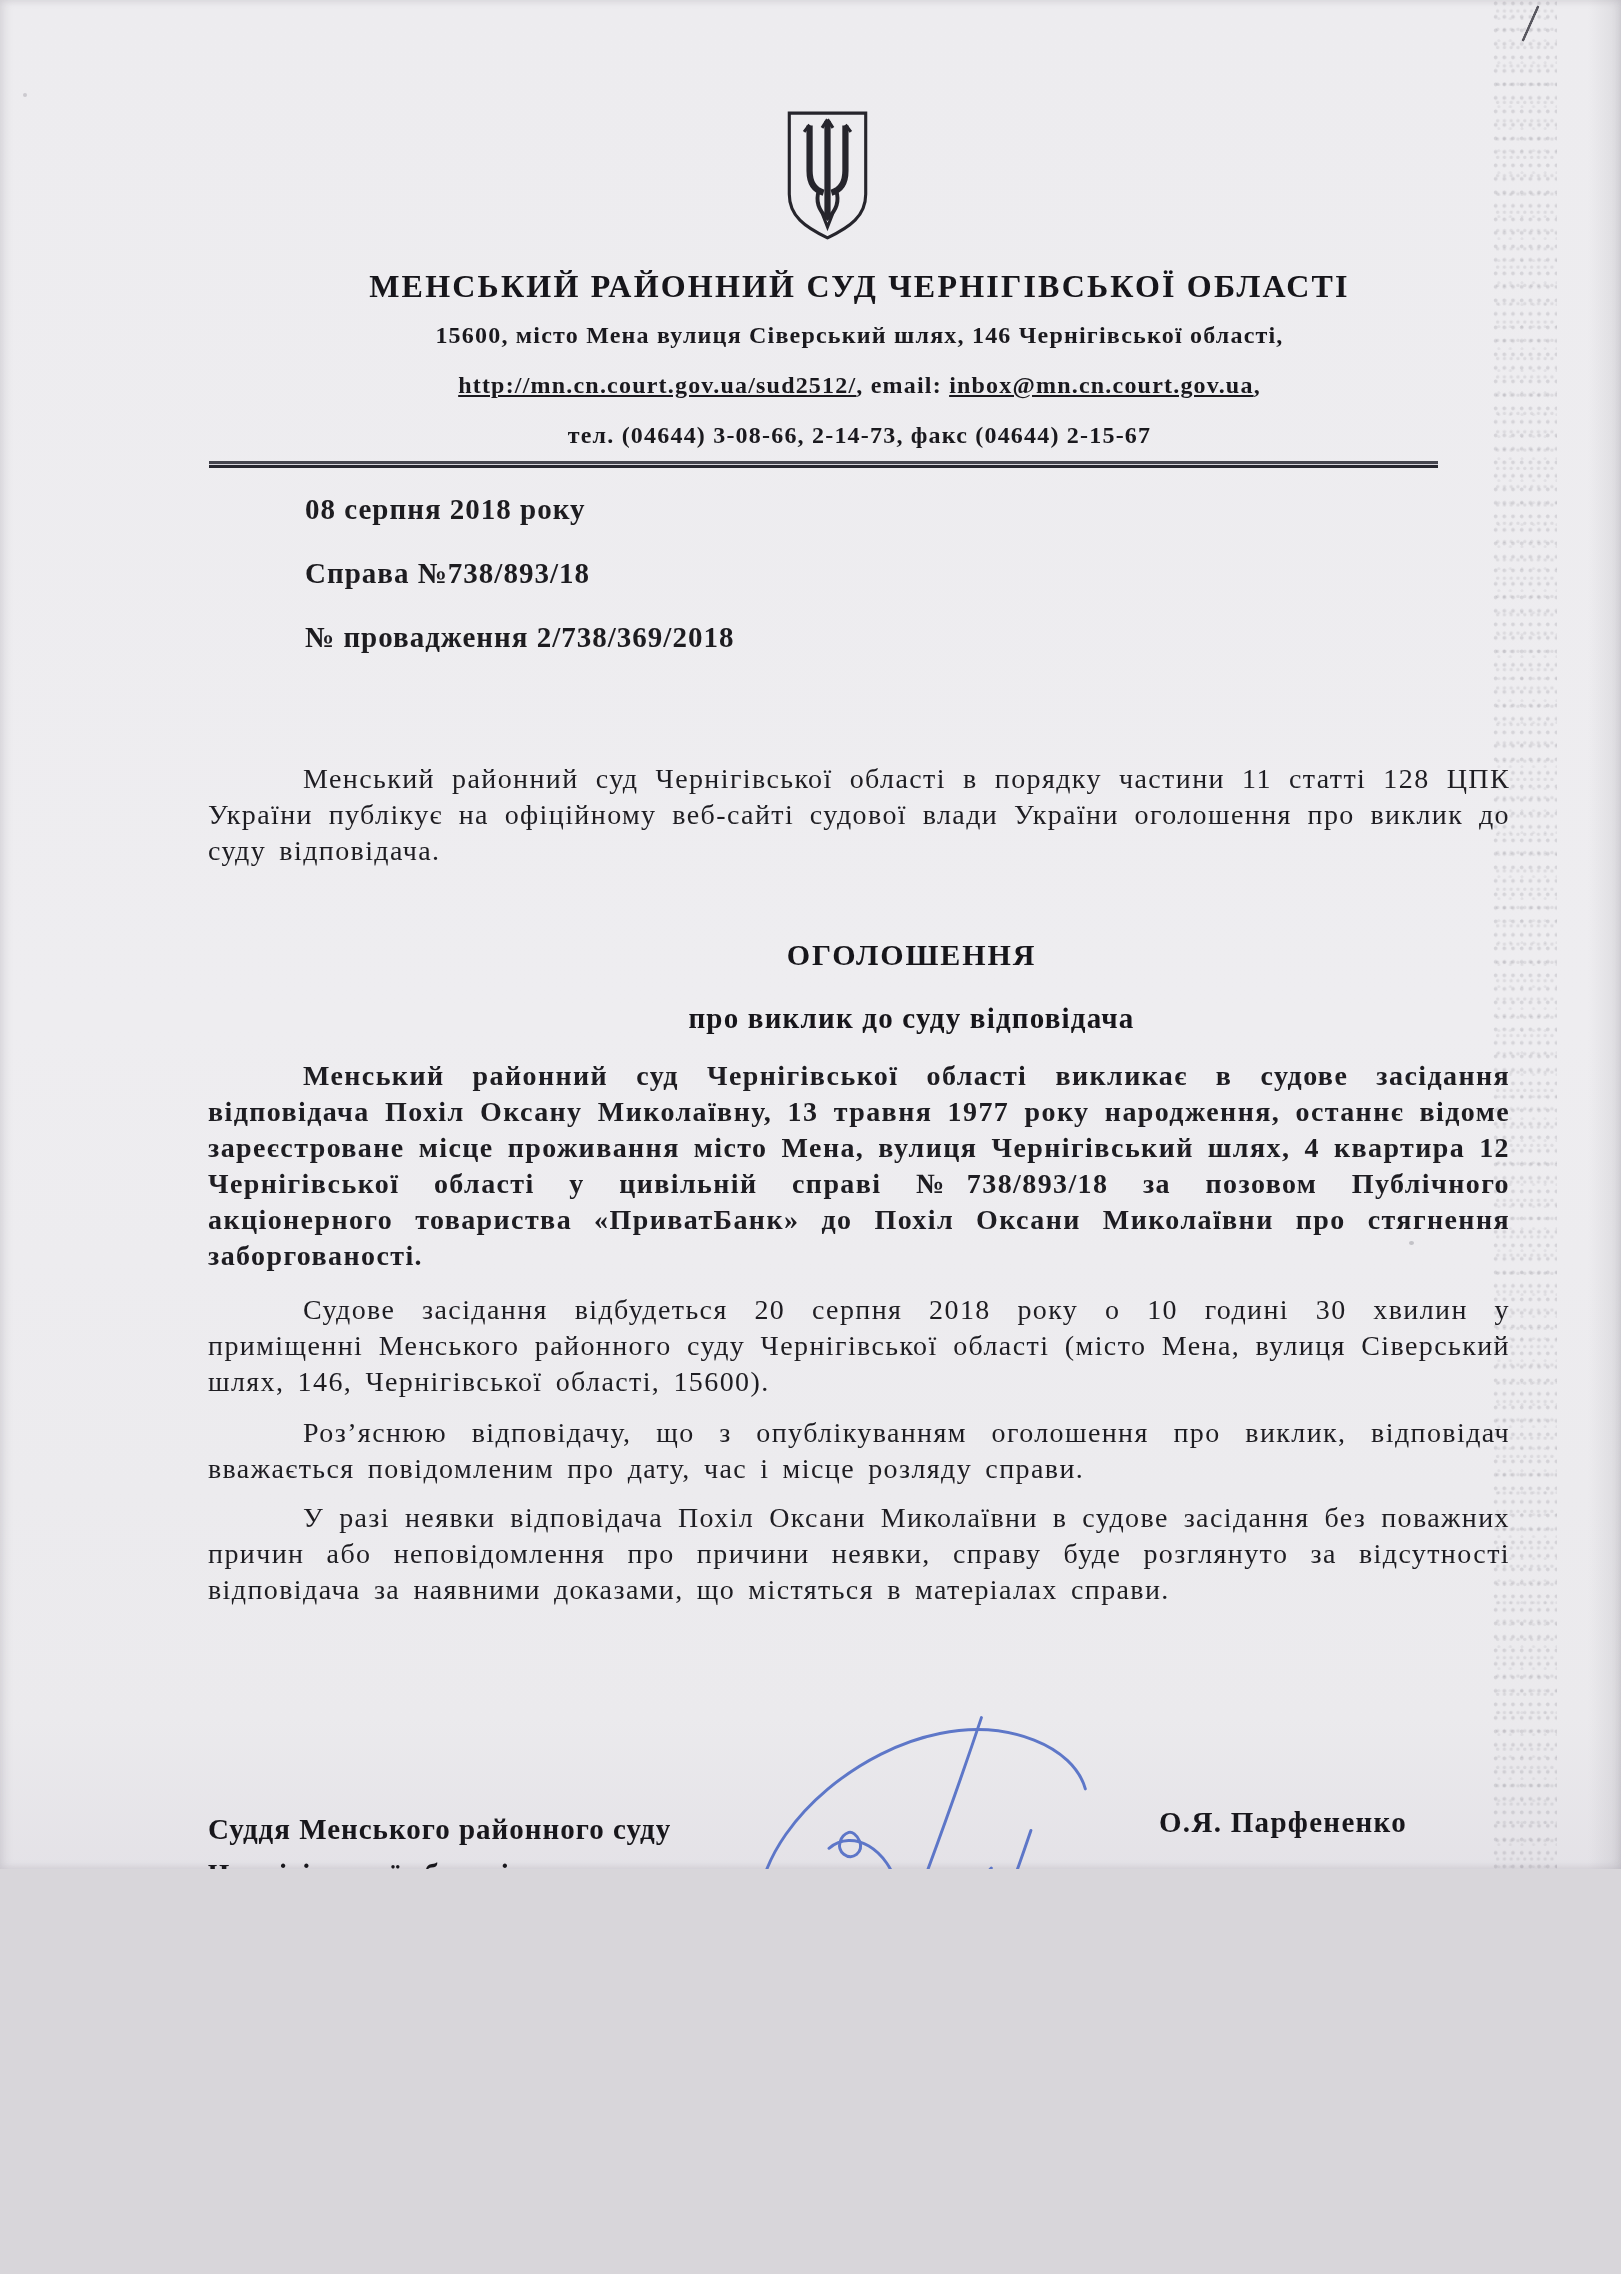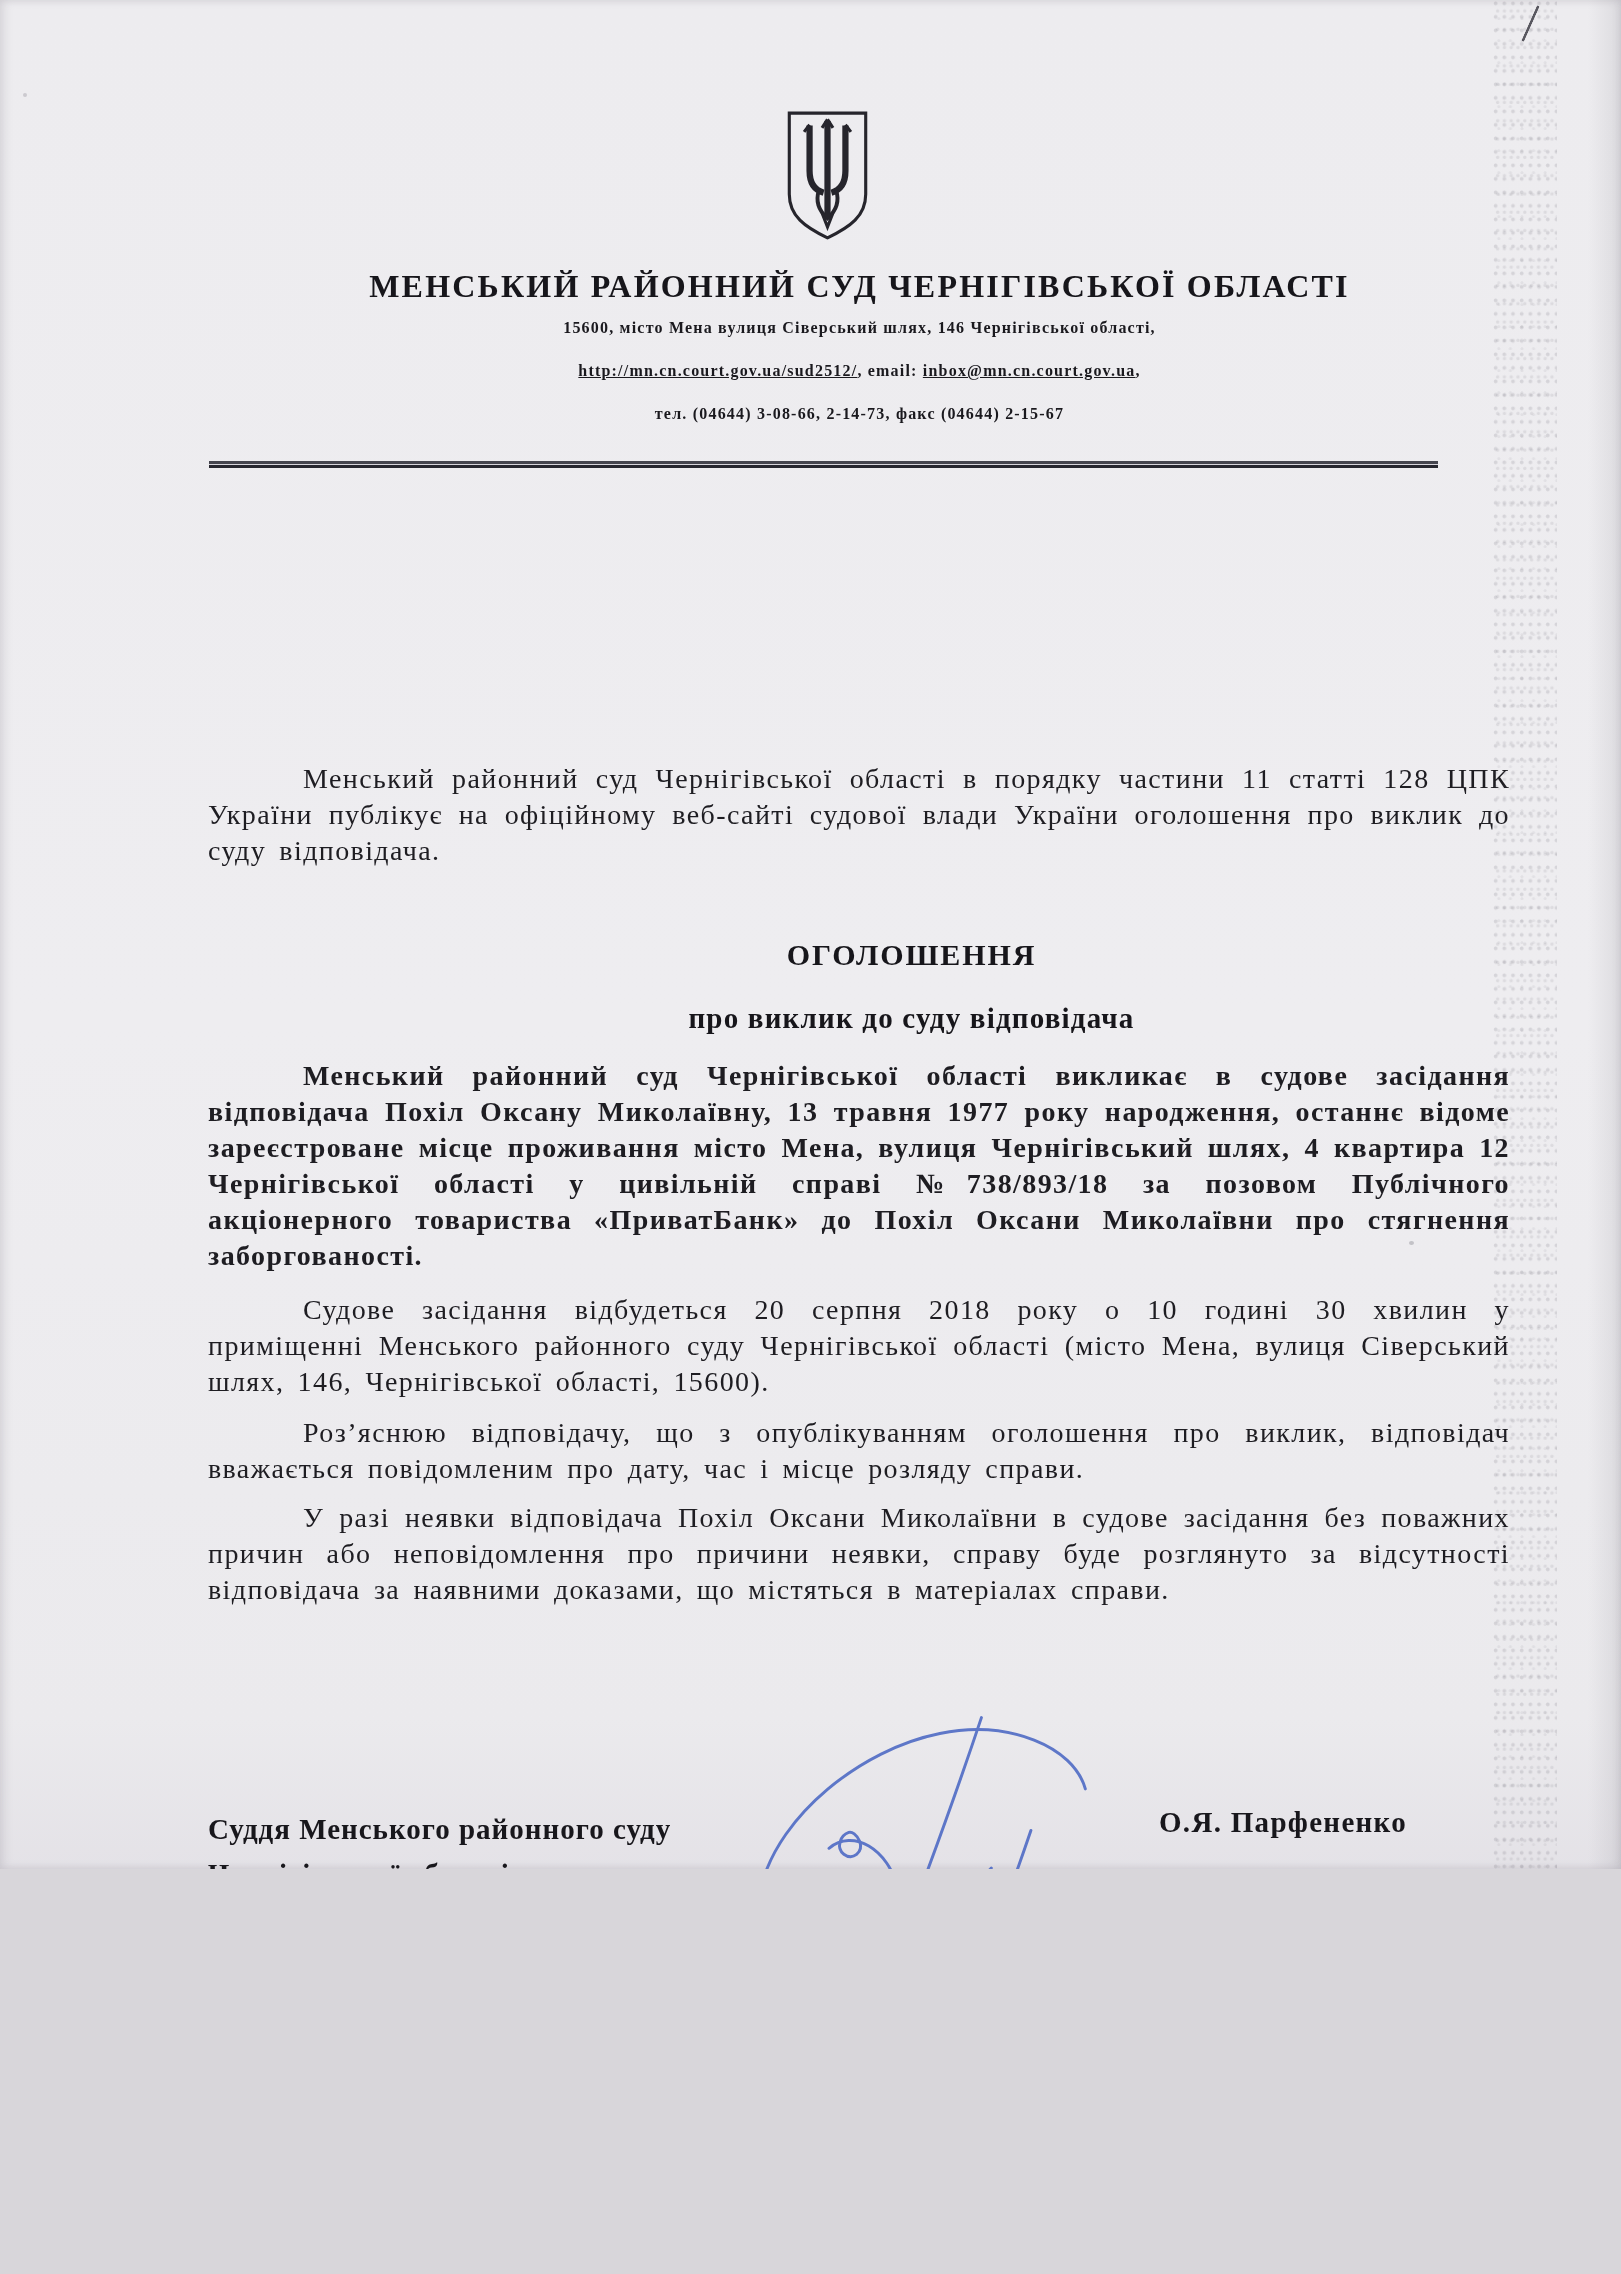--- a/index.html
+++ b/index.html
@@ -16,21 +16,21 @@
   }
   .abs{position:absolute;}
 
   
   .emblem{left:784px;top:110px;width:87px;height:131px;}
   .court-header{left:198px;top:268px;width:1323px;text-align:center;}
   .court-name{
     font-size:32px;font-weight:bold;letter-spacing:2.2px;white-space:nowrap;
     color:#17161b;
   }
-  .court-addr{font-size:16px;font-weight:bold;line-height:40px;letter-spacing:1.2px;color:#1a191e;margin-top:3px;}
+  .court-addr{font-size:24px;font-weight:bold;line-height:40px;letter-spacing:1.2px;color:#1a191e;margin-top:10px;}
   .court-addr a{color:#1a191e;text-decoration:underline;}
   .rule{left:209px;top:461px;width:1229px;height:6.8px;
     background:linear-gradient(to bottom,#45454e 0px,#45454e 2.9px,#d8d5dc 2.9px,#d8d5dc 3.9px,#26262e 3.9px,#26262e 6.8px);}
 
   
   .meta{left:208px;top:488px;width:1299px;font-size:29px;font-weight:bold;letter-spacing:1px;}
   .meta div{height:64px;line-height:42px;padding-left:97px;}
 
   
   .para{
@@ -102,20 +102,25 @@
 
   <div class="abs court-header">
     <div class="court-name">МЕНСЬКИЙ РАЙОННИЙ СУД ЧЕРНІГІВСЬКОЇ ОБЛАСТІ</div>
     <div class="court-addr">15600, місто Мена вулиця Сіверський шлях, 146  Чернігівської області,</div>
     <div class="court-addr"><a>http://mn.cn.court.gov.ua/sud2512/</a><span>,  email: </span><a>inbox@mn.cn.court.gov.ua</a><span>,</span></div>
     <div class="court-addr">тел. (04644) 3-08-66, 2-14-73, факс (04644) 2-15-67</div>
   </div>
 
   <div class="abs rule"></div>
 
+  <div class="abs meta">
+    <div>08 серпня 2018 року</div>
+    <div>Справа №738/893/18</div>
+    <div>№ провадження 2/738/369/2018</div>
+  </div>
 
   <div class="abs para p-intro">Менський районний суд Чернігівської області в порядку частини 11 статті 128 ЦПК України  публікує на офіційному веб-сайті судової влади України оголошення про виклик до суду відповідача.</div>
 
   <div class="abs h-center h-sub">про виклик до суду відповідача</div>
   <div class="abs h-center h-title">ОГОЛОШЕННЯ</div>
 
   <div class="abs para p-1">Менський районний суд Чернігівської області викликає в судове засідання відповідача Похіл Оксану Миколаївну, 13 травня 1977 року народження, останнє відоме зареєстроване місце проживання місто Мена, вулиця Чернігівський шлях, 4 квартира 12 Чернігівської області у цивільній справі №738/893/18 за позовом Публічного акціонерного товариства «ПриватБанк» до Похіл Оксани Миколаївни про стягнення заборгованості.</div>
   <div class="abs para p-2">Судове засідання відбудеться 20 серпня 2018 року о 10 годині 30 хвилин у приміщенні Менського районного суду Чернігівської області (місто Мена, вулиця Сіверський шлях, 146, Чернігівської області, 15600).</div>
   <div class="abs para p-3">Роз’яснюю відповідачу, що з опублікуванням оголошення про виклик, відповідач  вважається повідомленим про дату, час і місце розляду справи.</div>
   <div class="abs para p-4">У разі неявки відповідача Похіл Оксани Миколаївни в судове засідання без поважних причин або неповідомлення про причини неявки, справу буде розглянуто за відсутності відповідача за наявними доказами, що містяться в матеріалах справи.</div>

